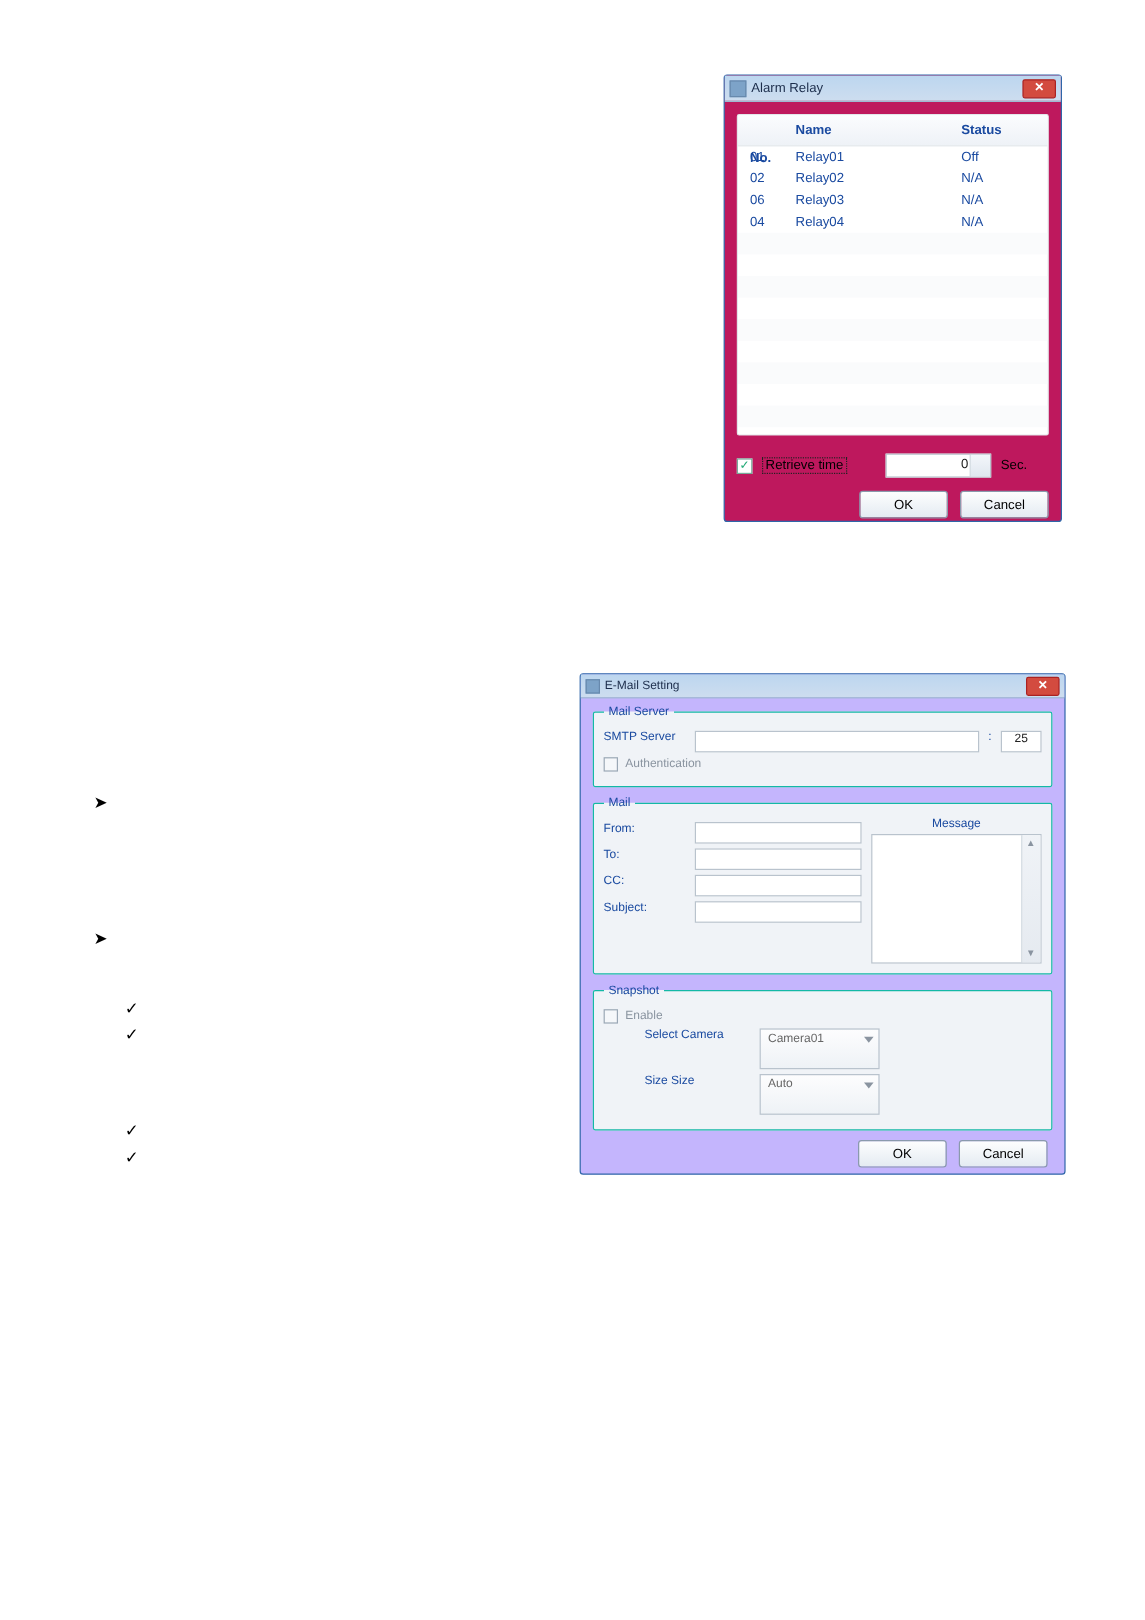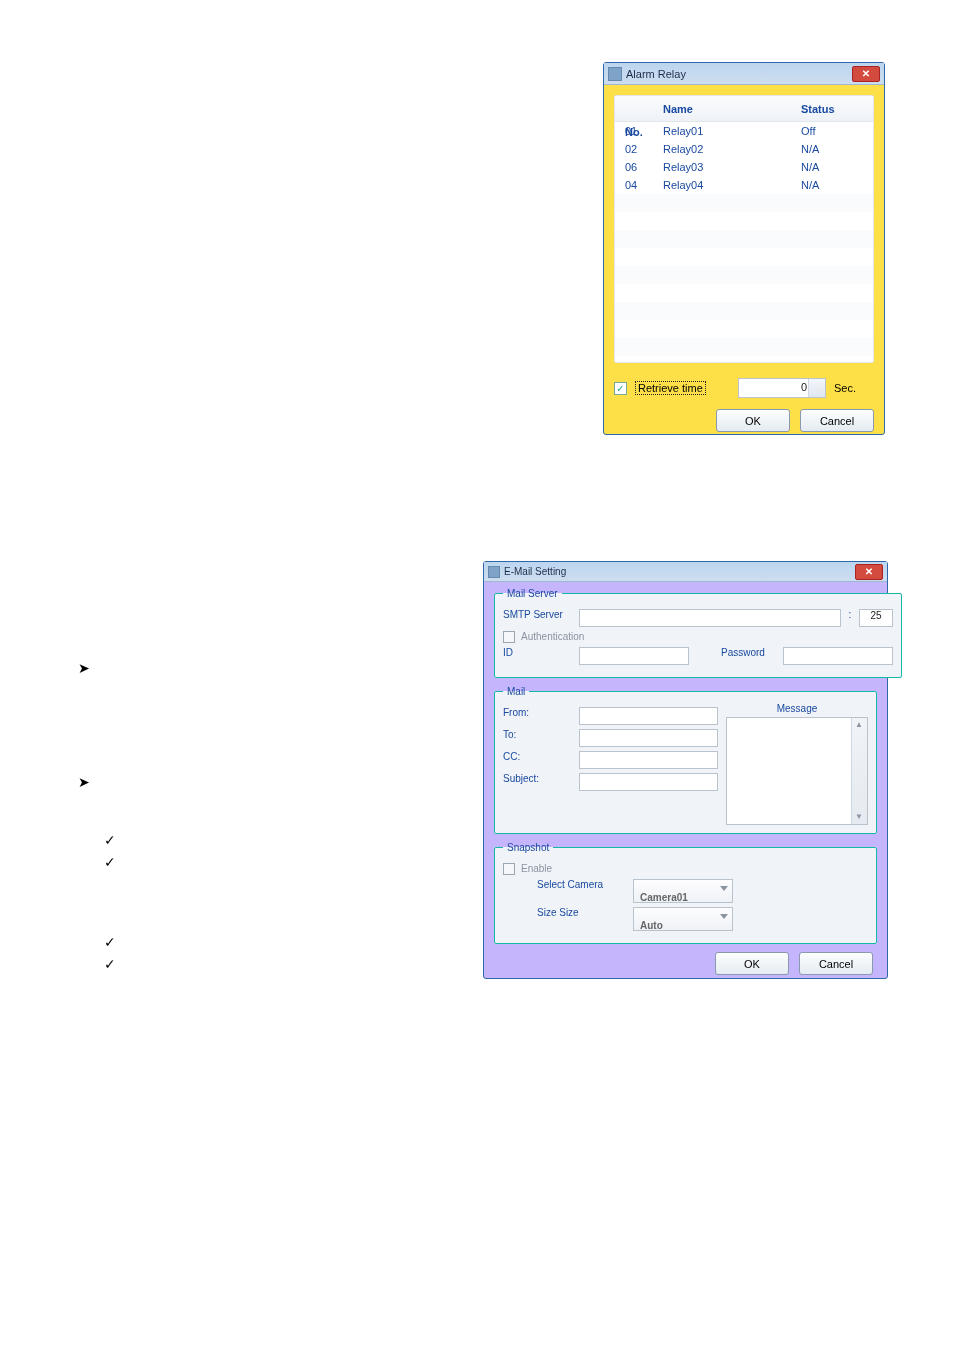--- a/index.html
+++ b/index.html
@@ -6,21 +6,21 @@
   body { margin: 0; width: 954px; height: 1350px; background: #fff;
          font-family: "Segoe UI", Tahoma, sans-serif; font-size: 12px;
          color: #222; position: relative; }
 
   
   .glyph { position: absolute; left: 78px; font-size: 14px; color: #000; }
   .glyph.c { left: 104px; }
 
   
   .win1 { position: absolute; left: 603px; top: 62px; width: 282px; height: 373px;
-          background: #fde047; border: 1px solid #2f66a9; border-radius: 3px; }
+          background: #be185d; border: 1px solid #2f66a9; border-radius: 3px; }
   .w1-title { height: 22px; background: linear-gradient(#bcd6ef,#cdddef);
               border-bottom: 1px solid #9fb8d2; display: flex; align-items: center;
               padding: 0 4px; font-size: 11px; color: #1b2c4a; }
   .w1-title .ti { width: 14px; height: 14px; background:#7da3c8; margin-right:4px;
                   border:1px solid #6789ad; }
   .w1-title .spacer { flex: 1; }
   .close-btn { width: 28px; height: 16px; background:#d34b3f; border:1px solid #a22;
                border-radius:2px; display:flex; align-items:center; justify-content:center;
                color:#fff; font-weight:bold; font-size:10px; line-height:1; }
 
@@ -86,23 +86,23 @@
   .mailL { flex:1; }
   .mailR { width:142px; display:flex; flex-direction:column; }
   .mailR .mh { font-size:10px; color:#1a4aa0; text-align:center; height:14px; }
   .msgbox { flex:1; border:1px solid #b9c3cd; background:#fff; position:relative; min-height:108px; }
   .msgbox .sb { position:absolute; right:0; top:0; bottom:0; width:16px;
                 background:linear-gradient(#f0f3f7,#e5eaf0); border-left:1px solid #cfd7df; }
   .msgbox .ar { position:absolute; right:3px; width:10px; height:10px; color:#8a94a0;
                 font-size:8px; text-align:center; }
   .msgbox .up { top:2px; } .msgbox .dn { bottom:2px; }
 
-  .sel { height:24px; width:100px; border:1px solid #b9c3cd;
+  .sel { height:34px; width:100px; border:1px solid #b9c3cd;
          background:linear-gradient(#fdfdfe,#eef2f6); position:relative;
-         padding:12px 16px 2px 6px; font-size:10px; color:#666;font-weight:bold; }
+         padding:2px 16px 2px 6px; font-size:10px; color:#666; }
   .sel::after { content:""; position:absolute; right:4px; top:6px;
                 border-left:4px solid transparent; border-right:4px solid transparent;
                 border-top:5px solid #8a94a0; }
 
   .w2-btnrow { display:flex; justify-content:flex-end; gap:10px; padding:0 4px; }
 </style>
 </head>
 <body>
 
 <span class="glyph" style="top:660px">➤</span>
@@ -186,27 +186,20 @@
       <legend>Mail Server</legend>
       <div class="frow">
         <span class="lbl">SMTP Server</span>
         <span class="txt"></span>
         <span class="colon">:</span>
         <span class="txt tiny">25</span>
       </div>
       <div class="frow">
         <span class="chk2"></span>
         <span class="disabled">Authentication</span>
-      </div>
-      <div class="frow">
-        <span class="lbl">ID</span>
-        <span class="txt short"></span>
-        <span style="width:20px"></span>
-        <span style="width:56px;color:#1a4aa0">Password</span>
-        <span class="txt short"></span>
       </div>
     </fieldset>
 
     <fieldset>
       <legend>Mail</legend>
       <div class="mailwrap">
         <div class="mailL">
           <div class="frow">
               <span class="lbl">From:</span>
               <span class="txt"></span>

